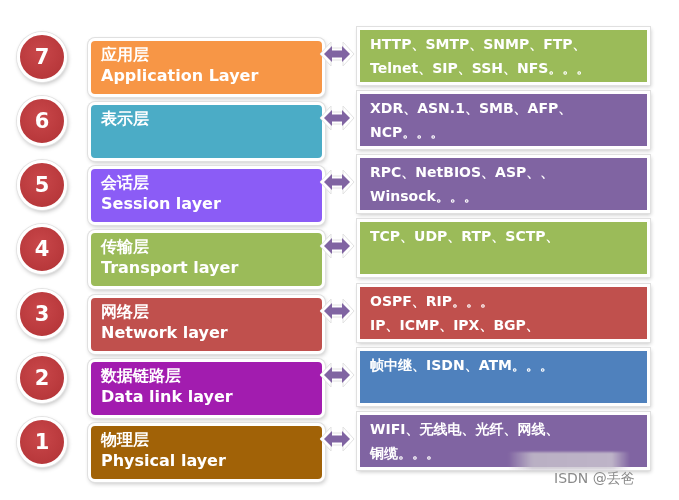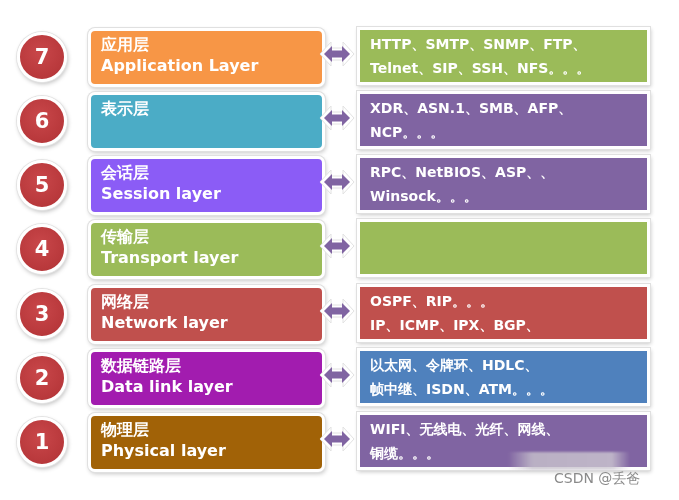--- a/index.html
+++ b/index.html
@@ -10,21 +10,21 @@
     .row { position: absolute; left: 0; width: 679px; height: 56px; }
     .circle {
       position: absolute; left: 17px; top: 5px; width: 44px; height: 44px; border-radius: 50%;
       background: radial-gradient(circle at 45% 40%, #c9474a 0%, #b8383b 70%, #a83033 100%);
       border: 3px solid #ffffff;
       box-shadow: 0 0 0 1px #e3e3e3, 1px 2px 4px rgba(0,0,0,0.25);
       color: #ffffff; font-weight: bold; font-size: 21px;
       display: flex; align-items: center; justify-content: center;
     }
     .layer-box {
-      position: absolute; left: 88px; top: 1px; width: 221px; height: 50px; border-radius: 7px;
+      position: absolute; left: 88px; top: 11px; width: 221px; height: 50px; border-radius: 7px;
       border: 3px solid #ffffff;
       box-shadow: 0 0 0 1px #e0e0e0, 1px 2px 4px rgba(0,0,0,0.22);
       color: #ffffff; font-weight: bold; padding: 3px 0 0 10px; box-sizing: content-box;
     }
     .layer-cn { font-size: 16px; line-height: 21px; display: block; }
     .layer-en { font-size: 16px; line-height: 22px; display: block; }
     .arrow { position: absolute; left: 319px; top: 11px; width: 36px; height: 32px; }
     .proto-box {
       position: absolute; left: 357px; top: 0px; width: 262px; height: 50px;
       border: 3px solid #ffffff;
@@ -95,20 +95,21 @@
       <div class="circle">4</div>
       <div class="layer-box" style="background:#9bbb59">
         <span class="layer-cn">传输层</span>
         <span class="layer-en">Transport layer</span>
       </div>
       <svg class="arrow" viewBox="0 0 36 32">
         <polygon points="1,16 12,4 12,10 24,10 24,4 35,16 24,28 24,22 12,22 12,28" fill="#ffffff" stroke="#e2e2e2" stroke-width="1"></polygon>
         <polygon points="5,16 13,8 13,12.5 23,12.5 23,8 31,16 23,24 23,19.5 13,19.5 13,24" fill="#8064a2"></polygon>
       </svg>
       <div class="proto-box" style="background:#9bbb59">
+        <span class="proto-line">TCP、UDP、RTP、SCTP、</span>
       </div>
     </div>
     <div class="row" style="top: 284px;">
       <div class="circle">3</div>
       <div class="layer-box" style="background:#c0504d">
         <span class="layer-cn">网络层</span>
         <span class="layer-en">Network layer</span>
       </div>
       <svg class="arrow" viewBox="0 0 36 32">
         <polygon points="1,16 12,4 12,10 24,10 24,4 35,16 24,28 24,22 12,22 12,28" fill="#ffffff" stroke="#e2e2e2" stroke-width="1"></polygon>
@@ -123,21 +124,20 @@
       <div class="circle">2</div>
       <div class="layer-box" style="background:#a21caf">
         <span class="layer-cn">数据链路层</span>
         <span class="layer-en">Data link layer</span>
       </div>
       <svg class="arrow" viewBox="0 0 36 32">
         <polygon points="1,16 12,4 12,10 24,10 24,4 35,16 24,28 24,22 12,22 12,28" fill="#ffffff" stroke="#e2e2e2" stroke-width="1"></polygon>
         <polygon points="5,16 13,8 13,12.5 23,12.5 23,8 31,16 23,24 23,19.5 13,19.5 13,24" fill="#8064a2"></polygon>
       </svg>
       <div class="proto-box" style="background:#4f81bd">
-        <span class="proto-line">以太网、令牌环、HDLC、</span>
         <span class="proto-line">帧中继、ISDN、ATM。。。</span>
       </div>
     </div>
     <div class="row" style="top: 412px;">
       <div class="circle">1</div>
       <div class="layer-box" style="background:#a16207">
         <span class="layer-cn">物理层</span>
         <span class="layer-en">Physical layer</span>
       </div>
       <svg class="arrow" viewBox="0 0 36 32">
@@ -145,13 +145,13 @@
         <polygon points="5,16 13,8 13,12.5 23,12.5 23,8 31,16 23,24 23,19.5 13,19.5 13,24" fill="#8064a2"></polygon>
       </svg>
       <div class="proto-box" style="background:#8064a2">
         <span class="proto-line">WIFI、无线电、光纤、网线、</span>
         <span class="proto-line">铜缆。。。</span>
       </div>
     </div>
   </div>
 
 <span class="blur-mark"></span>
-<span class="watermark">CSDN @丢爸</span>
+<span class="watermark">ISDN @丢爸</span>
 
 </body></html>

